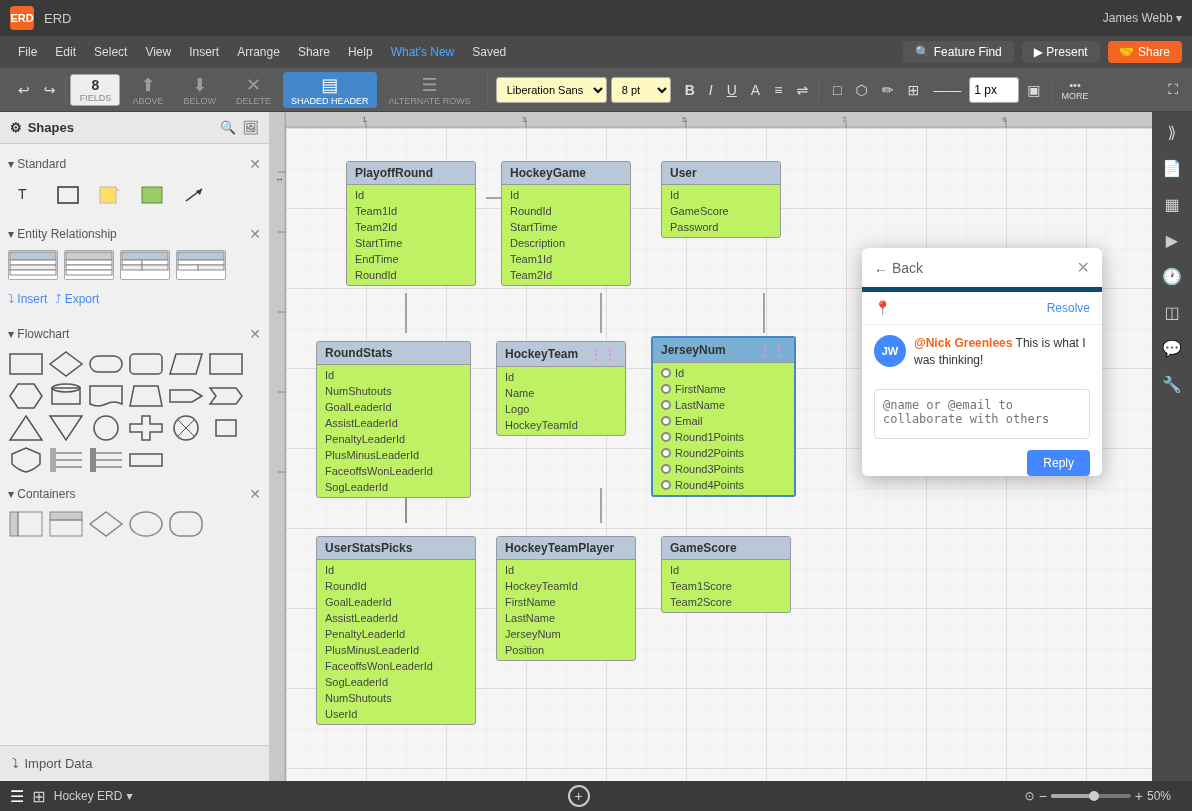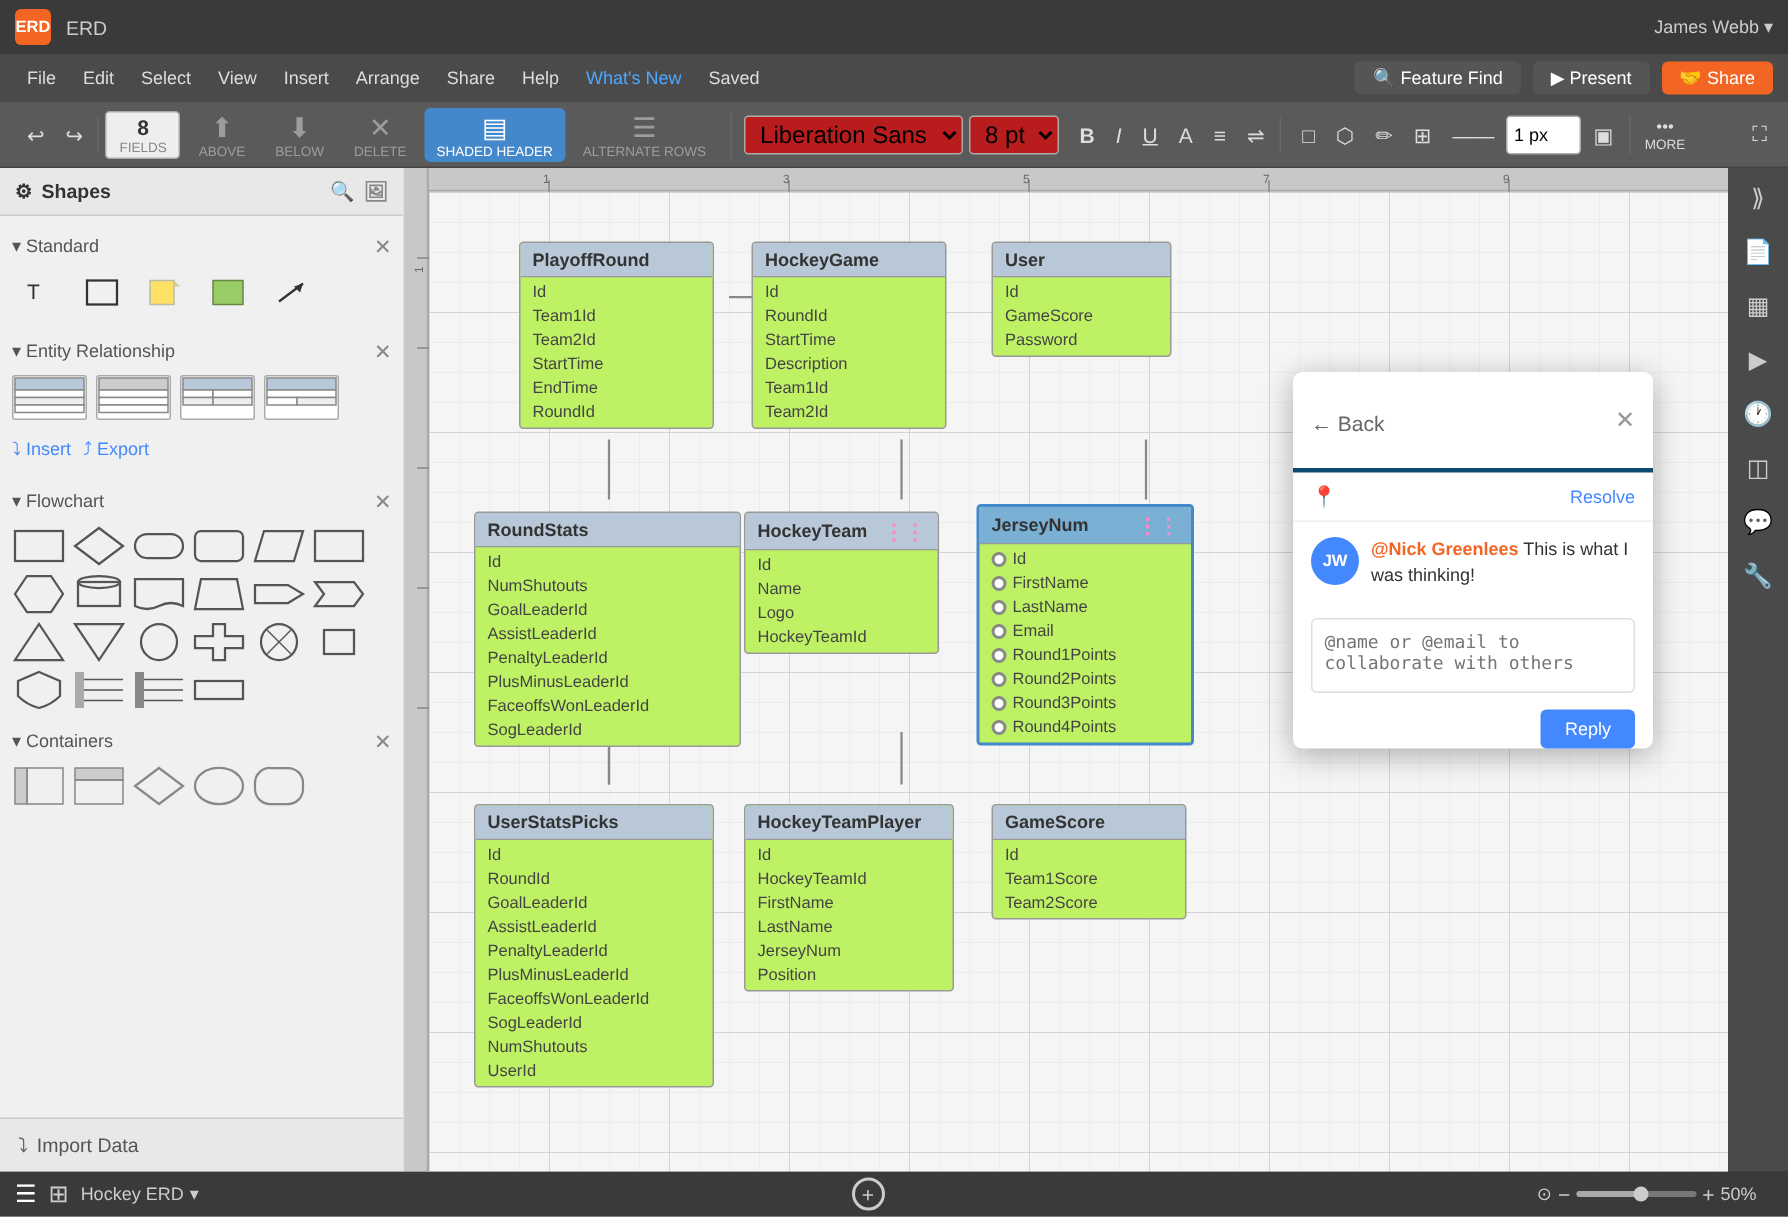--- a/index.html
+++ b/index.html
@@ -17,21 +17,21 @@
     .menu-item.active { color: #4da8ff; }
     .menu-spacer { flex: 1; }
     .menu-btn { background: #555; color: #fff; padding: 4px 12px; border-radius: 4px; font-size: 12px; cursor: pointer; display: flex; align-items: center; gap: 4px; }
     .menu-btn.present { background: #555; }
     .menu-btn.share { background: #f26522; }
 
     
     #toolbar { display: flex; align-items: center; background: #5a5a5a; height: 44px; padding: 0 8px; gap: 4px; border-bottom: 1px solid #444; }
     .tb-group { display: flex; align-items: center; gap: 2px; padding: 0 4px; border-right: 1px solid #666; }
     .tb-btn { background: transparent; border: none; color: #ddd; cursor: pointer; padding: 4px 6px; border-radius: 3px; font-size: 14px; display: flex; align-items: center; }
-    .tb-select { background: #b91c1c; border: 1px solid #aaa; border-radius: 3px; padding: 3px 6px; font-size: 16px; height: 26px; }
+    .tb-select { background: #fef9c3; border: 1px solid #aaa; border-radius: 3px; padding: 3px 6px; font-size: 11px; height: 26px; }
     .tb-num { background: #fff; border: 1px solid #aaa; border-radius: 3px; padding: 3px 4px; font-size: 12px; height: 26px; width: 50px; }
     .tb-fields { display: flex; flex-direction: column; align-items: center; background: #eee; border: 1px solid #aaa; border-radius: 3px; padding: 2px 8px; min-width: 50px; cursor: pointer; }
     .tb-fields span:first-child { font-size: 14px; font-weight: bold; color: #333; }
     .tb-fields span:last-child { font-size: 9px; color: #666; }
     .tb-action { display: flex; flex-direction: column; align-items: center; padding: 2px 8px; cursor: pointer; opacity: 0.5; }
     .tb-action span:first-child { font-size: 18px; color: #ddd; }
     .tb-action span:last-child { font-size: 9px; color: #ddd; }
     .tb-action.highlighted { background: #4488ff; border-radius: 4px; opacity: 1; }
     .tb-action.highlighted span { color: #fff; }
     .tb-more { color: #ddd; font-size: 11px; display: flex; flex-direction: column; align-items: center; cursor: pointer; padding: 2px 6px; }
@@ -87,21 +87,21 @@
 
     
     .erd-table { position: absolute; background: #bef264; border: 1.5px solid #999; border-radius: 3px; font-size: 11px; min-width: 100px; margin-top: 13px; }
     .erd-table-header { background: #b8c8d8; padding: 4px 8px; font-weight: bold; font-size: 12px; border-bottom: 1px solid #999; border-radius: 2px 2px 0 0; }
     .erd-table-rows { padding: 2px 0; }
     .erd-table-row { padding: 2px 8px; color: #444; }
     .erd-table.selected .erd-table-header { background: #7ab0d4; }
 
     
     #comment-panel { position: absolute; right: 50px; top: 120px; width: 240px; background: #fff; border-radius: 6px; box-shadow: 0 4px 20px rgba(0,0,0,0.3); z-index: 100; }
-    .cp-header { display: flex; align-items: flex-end; padding: 22px 12px; border-bottom: 3px solid #0c4a6e; }
+    .cp-header { display: flex; align-items: center; padding: 10px 12px; border-bottom: 5px solid #0c4a6e; }
     .cp-back { color: #666; font-size: 14px; cursor: pointer; margin-right: 8px; }
     .cp-title { font-weight: bold; font-size: 13px; flex: 1; }
     .cp-close { color: #999; cursor: pointer; font-size: 16px; }
     .cp-location { display: flex; align-items: center; padding: 8px 12px; border-bottom: 1px solid #eee; }
     .cp-location-icon { color: #888; font-size: 14px; margin-right: 8px; }
     .cp-resolve { color: #4488ff; font-size: 12px; cursor: pointer; margin-left: auto; }
     .cp-comment { display: flex; padding: 10px 12px; gap: 8px; }
     .cp-avatar { width: 32px; height: 32px; background: #4488ff; border-radius: 50%; display: flex; align-items: center; justify-content: center; color: #fff; font-size: 11px; font-weight: bold; flex-shrink: 0; }
     .cp-text { font-size: 12px; color: #333; line-height: 1.4; }
     .cp-mention { color: #f26522; font-weight: bold; }
@@ -565,21 +565,21 @@
 
       <div class="erd-table" style="left:375px;top:20px;width:120px;">
         <div class="erd-table-header">User</div>
         <div class="erd-table-rows">
           <div class="erd-table-row">Id</div>
           <div class="erd-table-row">GameScore</div>
           <div class="erd-table-row">Password</div>
         </div>
       </div>
 
-      <div class="erd-table" style="left:30px;top:200px;width:178px;">
+      <div class="erd-table" style="left:30px;top:200px;width:155px;">
         <div class="erd-table-header">RoundStats</div>
         <div class="erd-table-rows">
           <div class="erd-table-row">Id</div>
           <div class="erd-table-row">NumShutouts</div>
           <div class="erd-table-row">GoalLeaderId</div>
           <div class="erd-table-row">AssistLeaderId</div>
           <div class="erd-table-row">PenaltyLeaderId</div>
           <div class="erd-table-row">PlusMinusLeaderId</div>
           <div class="erd-table-row">FaceoffsWonLeaderId</div>
           <div class="erd-table-row">SogLeaderId</div>

